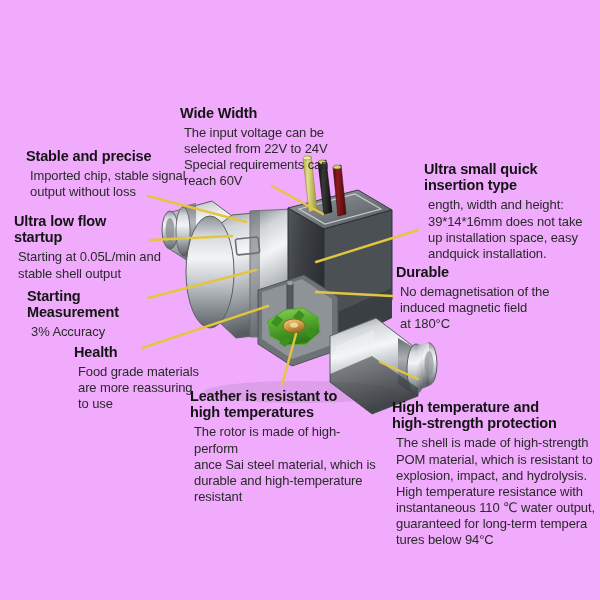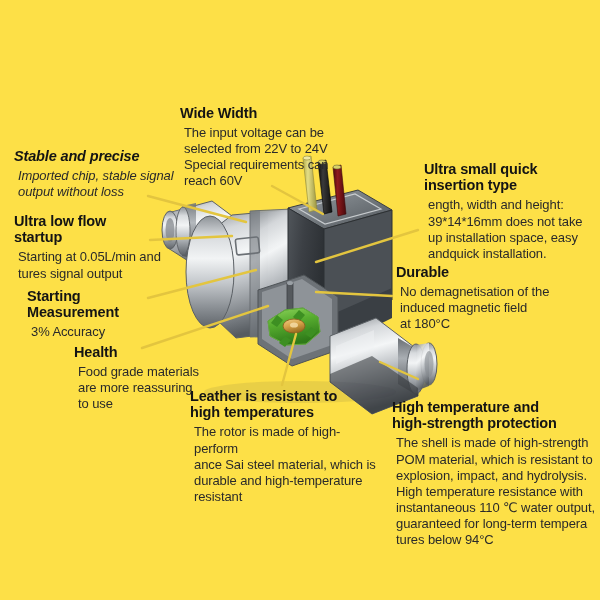--- a/index.html
+++ b/index.html
@@ -5,21 +5,21 @@
 <style>
   html, body {
     margin: 0;
     padding: 0;
     background: #ffffff;
   }
   #page {
     position: relative;
     width: 600px;
     height: 600px;
-    background: #fde047;
+    background: #f0abfc;
     overflow: hidden;
     font-family: "Liberation Sans", "DejaVu Sans", sans-serif;
     -webkit-font-smoothing: antialiased;
   }
 
   
   .callout {
     position: absolute;
     color: #1c1c1c;
   }
@@ -36,21 +36,21 @@
     font-size: 13px;
     line-height: 1.235;
     letter-spacing: -0.1px;
     color: #2a2a2a;
     margin: 4px;
     white-space: pre-line;
   }
 
   
   #co-wide-width     { left: 180px; top: 105px;  width: 160px; }
-  #co-stable         { left: 14px;  top: 148px;  width: 172px; font-style: italic; }
+  #co-stable         { left: 26px;  top: 148px;  width: 172px; }
   #co-ultra-low      { left: 14px;  top: 213px;  width: 160px; }
   #co-accurate       { left: 27px;  top: 288px;  width: 140px; }
   #co-health         { left: 74px;  top: 344px;  width: 130px; }
   #co-ultra-small    { left: 424px; top: 161px;  width: 172px; }
   #co-durable        { left: 396px; top: 264px;  width: 160px; }
   #co-leather        { left: 190px; top: 388px;  width: 196px; }
   #co-hightemp       { left: 392px; top: 399px;  width: 208px; }
 
   
   #leaders {
@@ -259,21 +259,21 @@
   <div class="callout" id="co-stable">
     <div class="c-title">Stable and precise</div>
     <div class="c-body">Imported chip, stable signal
 output without loss</div>
   </div>
 
   <div class="callout" id="co-ultra-low">
     <div class="c-title">Ultra low flow
 startup</div>
     <div class="c-body">Starting at 0.05L/min and
-tures signal output</div>
+stable shell output</div>
   </div>
 
   <div class="callout" id="co-accurate">
     <div class="c-title">Starting
 Measurement</div>
     <div class="c-body">3% Accuracy</div>
   </div>
 
   <div class="callout" id="co-health">
     <div class="c-title">Health</div>

